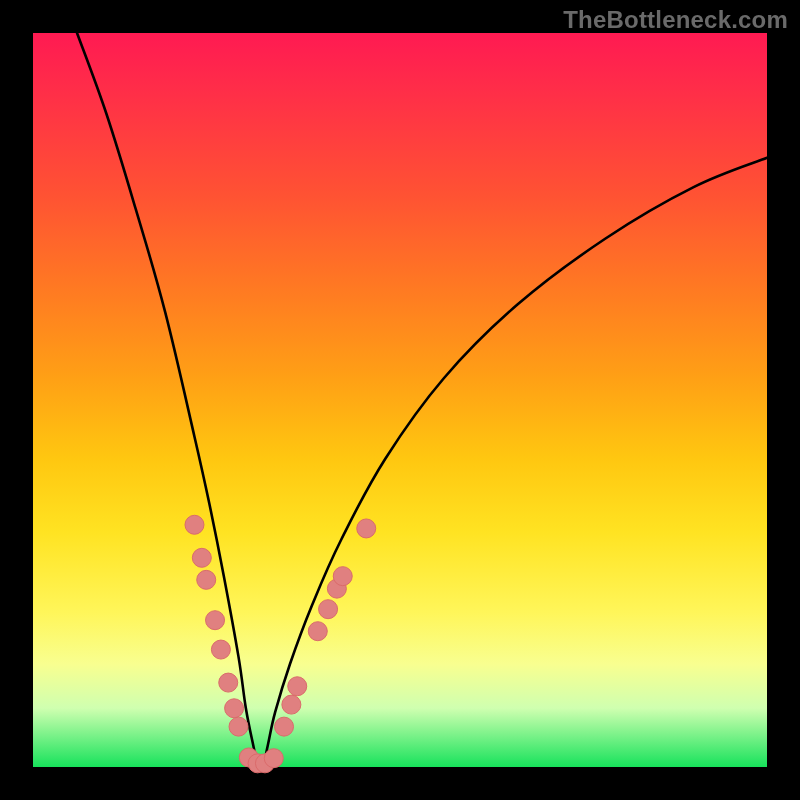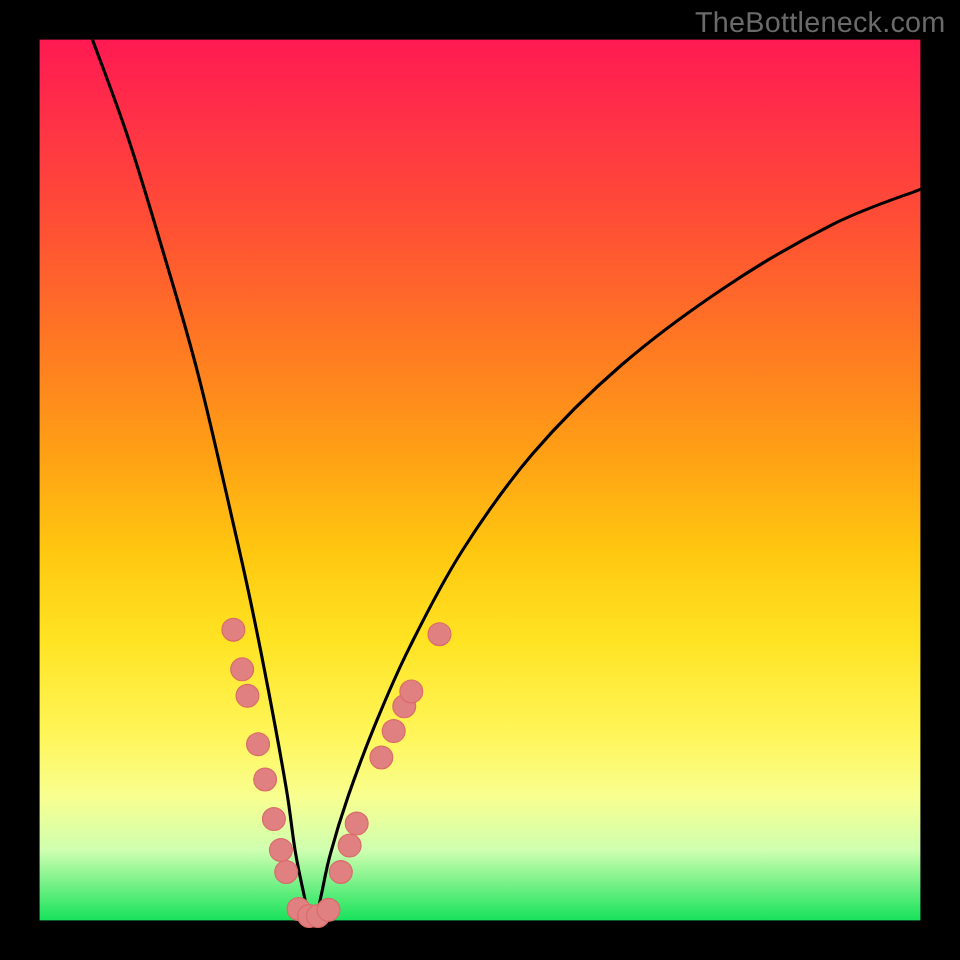--- a/index.html
+++ b/index.html
@@ -46,21 +46,21 @@
     width: 734px;
     height: 734px;
     overflow: visible;
   }
   .attribution {
     position: absolute;
     top: 6px;
     right: 12px;
     color: #6a6a6a;
     font-size: 24px;
-    font-weight: 400;
+    font-weight: 700;
     letter-spacing: 0.2px;
     user-select: none;
   }
 </style>
 </head>
 <body>
 
 <div class="stage">
 
   <div class="plot-area">

